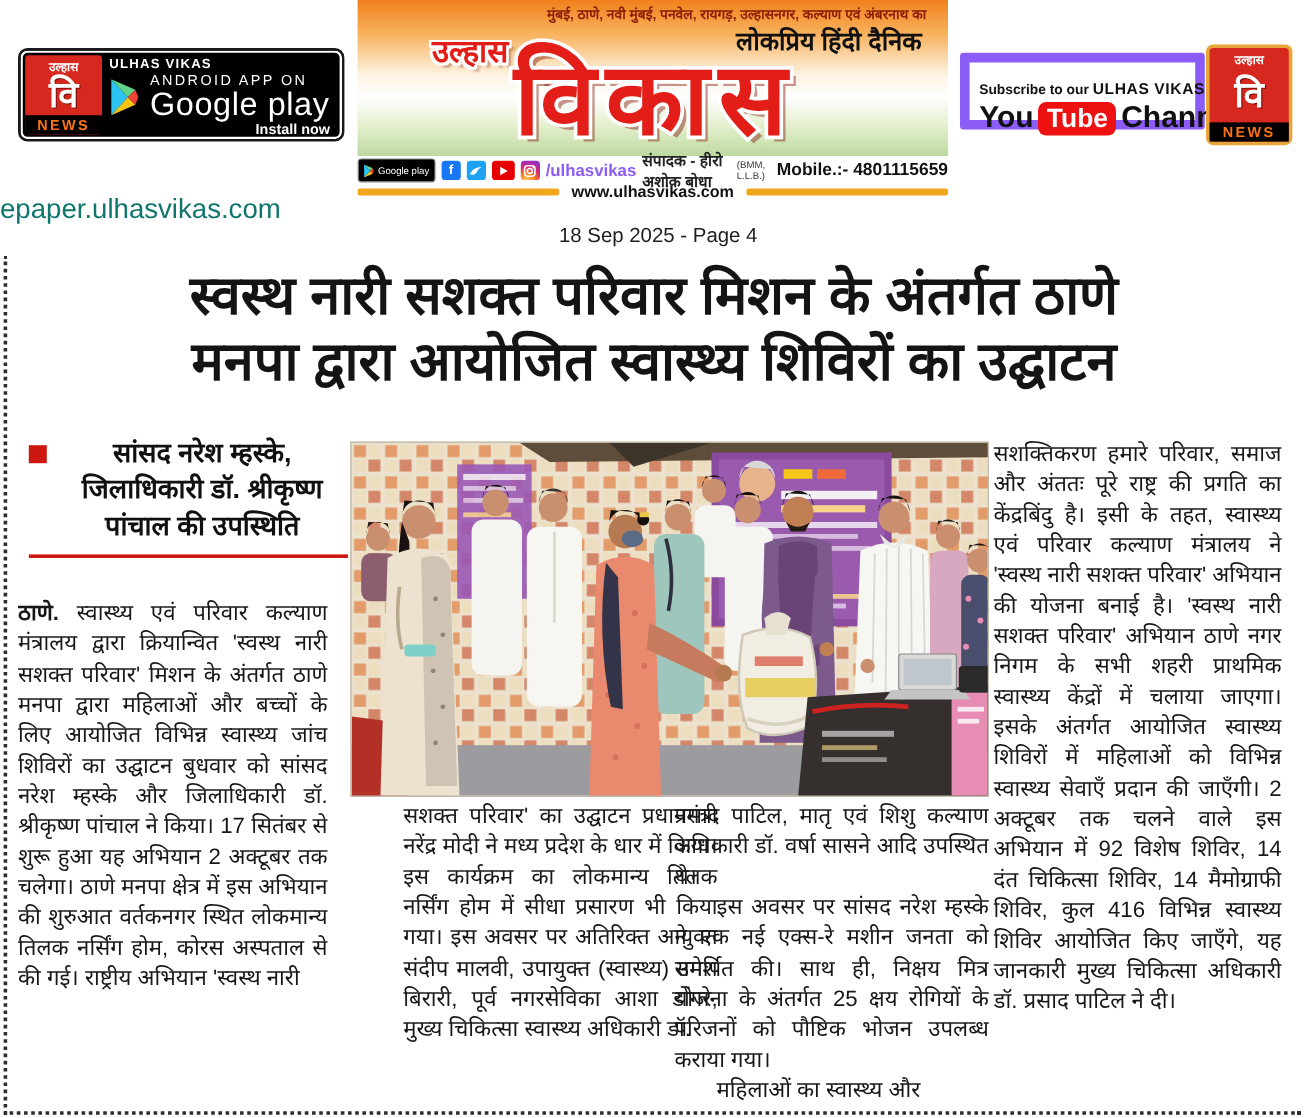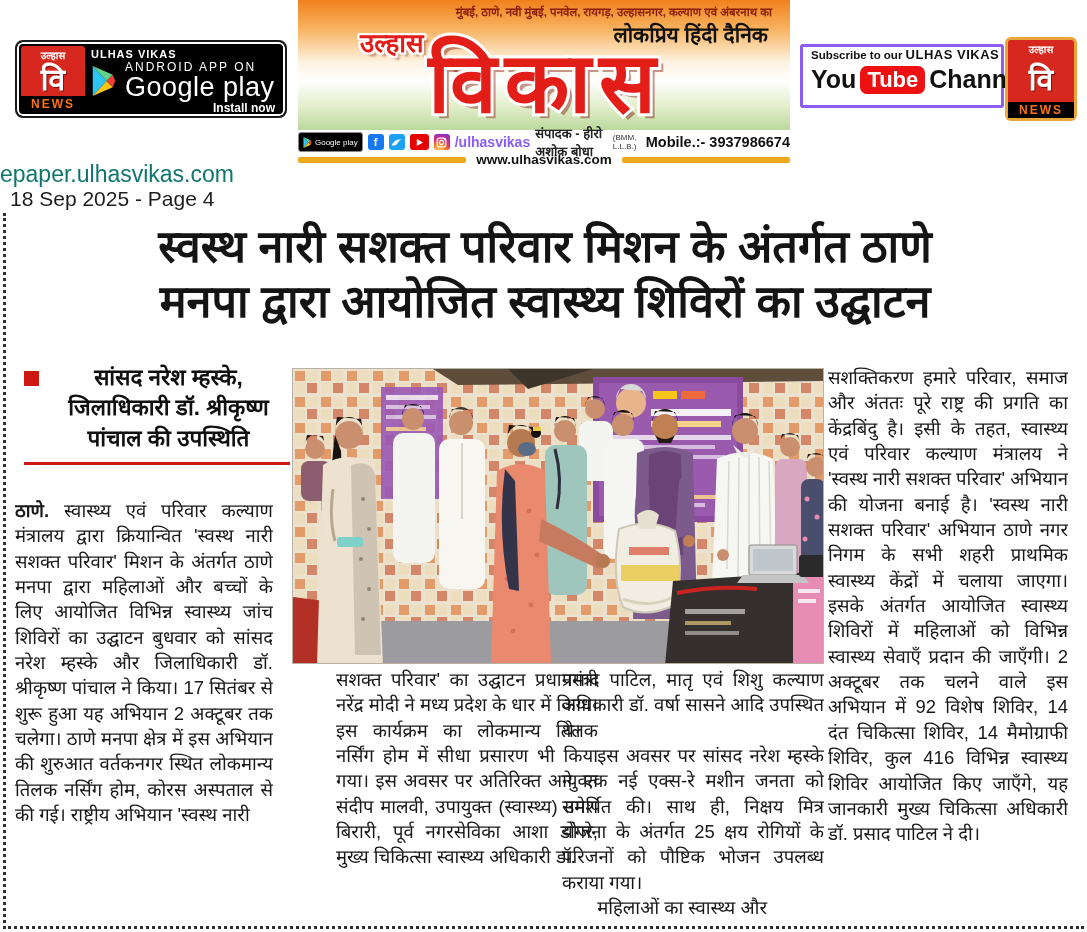--- a/index.html
+++ b/index.html
@@ -26,21 +26,21 @@
   .masthead { position:absolute; left:298px; top:0; width:492px; height:130px;
     background:linear-gradient(180deg,#f0811c 0%,#f8b25e 22%,#fdf3e2 48%,#ffffff 62%,#e2eecb 82%,#bcd99e 100%); }
   .cities { position:absolute; right:18px; top:4px; font-size:11.5px; font-weight:bold; color:#8a1d04; white-space:nowrap; }
   .tagline { position:absolute; right:22px; top:20px; font-size:21px; font-weight:bold; color:#111; }
   .m-ulhas { position:absolute; left:62px; top:24px; font-size:26px; font-weight:bold; color:#e31e18;
     text-shadow:-2px 0 #fff,2px 0 #fff,0 -2px #fff,0 2px #fff,-2px -2px #fff,2px 2px #fff,2px -2px #fff,-2px 2px #fff,4px 4px 2px rgba(120,30,10,.4); }
   .m-title-svg { position:absolute; left:0; top:26px; }
 
   
   .subscribe { position:absolute; left:800px; top:44px; width:204px; height:64px; background:#fff;
-    border:3px solid #8b5cf6; border-radius:3px; padding:0 8px;text-align:center; }
+    border:8px solid #8b5cf6; border-radius:3px; padding:14px 8px;text-align:center; }
   .sub-line1 { font-size:11.5px; color:#111; white-space:nowrap; }
   .sub-line1 .pre { font-weight:bold; }
   .sub-line1 .brand { font-weight:900; font-size:13px; letter-spacing:0.5px; }
   .sub-line2 { display:flex; align-items:center; gap:4px; margin-top:3px; }
   .sub-line2 .you,.sub-line2 .channel { font-size:25px; font-weight:900; color:#111; }
   .sub-line2 .tube { background:#e11; color:#fff; font-size:22px; font-weight:900; border-radius:7px; padding:1px 7px; }
   .logo-right { position:absolute; left:1008px; top:40px; width:66px; height:78px; display:flex; }
   .logo-right .news-logo { width:100%; }
 
   
@@ -51,21 +51,21 @@
   .fb { background:#1877f2; } .tw { background:#1da1f2; } .yt { background:#e60000; width:19px; } .ig { background:radial-gradient(circle at 30% 110%,#feda75 0%,#fa7e1e 35%,#d62976 60%,#962fbf 85%); }
   .handle { font-weight:bold; font-size:14px; color:#8b5cf6; }
   .editor { font-size:13px; font-weight:bold; color:#222; }
   .editor-suffix { font-size:8px; color:#333; }
   .mobile { margin-left:auto; font-weight:bold; font-size:14.5px; color:#111; white-space:nowrap; }
   .webbar { position:absolute; left:298px; top:152px; width:492px; display:flex; align-items:center; }
   .webbar .bar { flex:1; height:6px; background:#f2a71b; border-radius:2px; }
   .webbar .site { padding:0 10px; font-size:13.5px; font-weight:bold; color:#111; }
 
   .epaper-line { position:absolute; left:0; top:161px; width:100%; text-align:left; font-size:23px; color:#0f766e; }
-  .date-line  { position:absolute; left:0; top:187px; width:100%; text-align:left; font-size:21px; color:#1d1d1d;padding-left:10px; }
+  .date-line  { position:absolute; left:0; top:187px; width:100%; text-align:center; font-size:17px; color:#1d1d1d;padding-left:10px; }
 
   
   .article { position:absolute; left:3px; top:213px; width:1081px; height:716px;
     border-left:3px dotted #2e2e2e; border-bottom:3px dotted #2e2e2e; }
   .headline { text-align:center; font-weight:900; font-size:45px; line-height:1.23; color:#141414; padding-top:6px; letter-spacing:0; }
   .col { position:absolute; text-align:justify; font-size:18.5px; line-height:1.37; color:#171717; overflow:hidden; }
   .col .lead { font-weight:bold; }
   .indent { text-indent:1.9em; }
   .col2 { left:286px; top:454px; width:262px; height:258px;margin-left:44px; }
   .col3 { left:556px; top:454px; width:262px; height:258px; }
@@ -161,21 +161,21 @@
     <span class="sicon ig">
       <svg width="11" height="11" viewBox="0 0 14 14">
           <rect x="1.5" y="1.5" width="11" height="11" rx="3" fill="none" stroke="#fff" stroke-width="1.6"></rect>
           <circle cx="7" cy="7" r="2.6" fill="none" stroke="#fff" stroke-width="1.6"></circle>
           <circle cx="10.6" cy="3.4" r="0.9" fill="#fff"></circle>
         </svg>
     </span>
     <span class="handle">/ulhasvikas</span>
     <span class="editor">संपादक - हीरो अशोक बोधा</span>
     <span class="editor-suffix">(BMM, L.L.B.)</span>
-    <span class="mobile">Mobile.:- 3937986674</span>
+    <span class="mobile">Mobile.:- 4801115659</span>
   </div>
 
   <div class="webbar">
     <div class="bar"></div>
     <div class="site">www.ulhasvikas.com</div>
     <div class="bar"></div>
   </div>
 
   <div class="epaper-line">epaper.ulhasvikas.com</div>
   <div class="date-line">18 Sep 2025 - Page 4</div>

